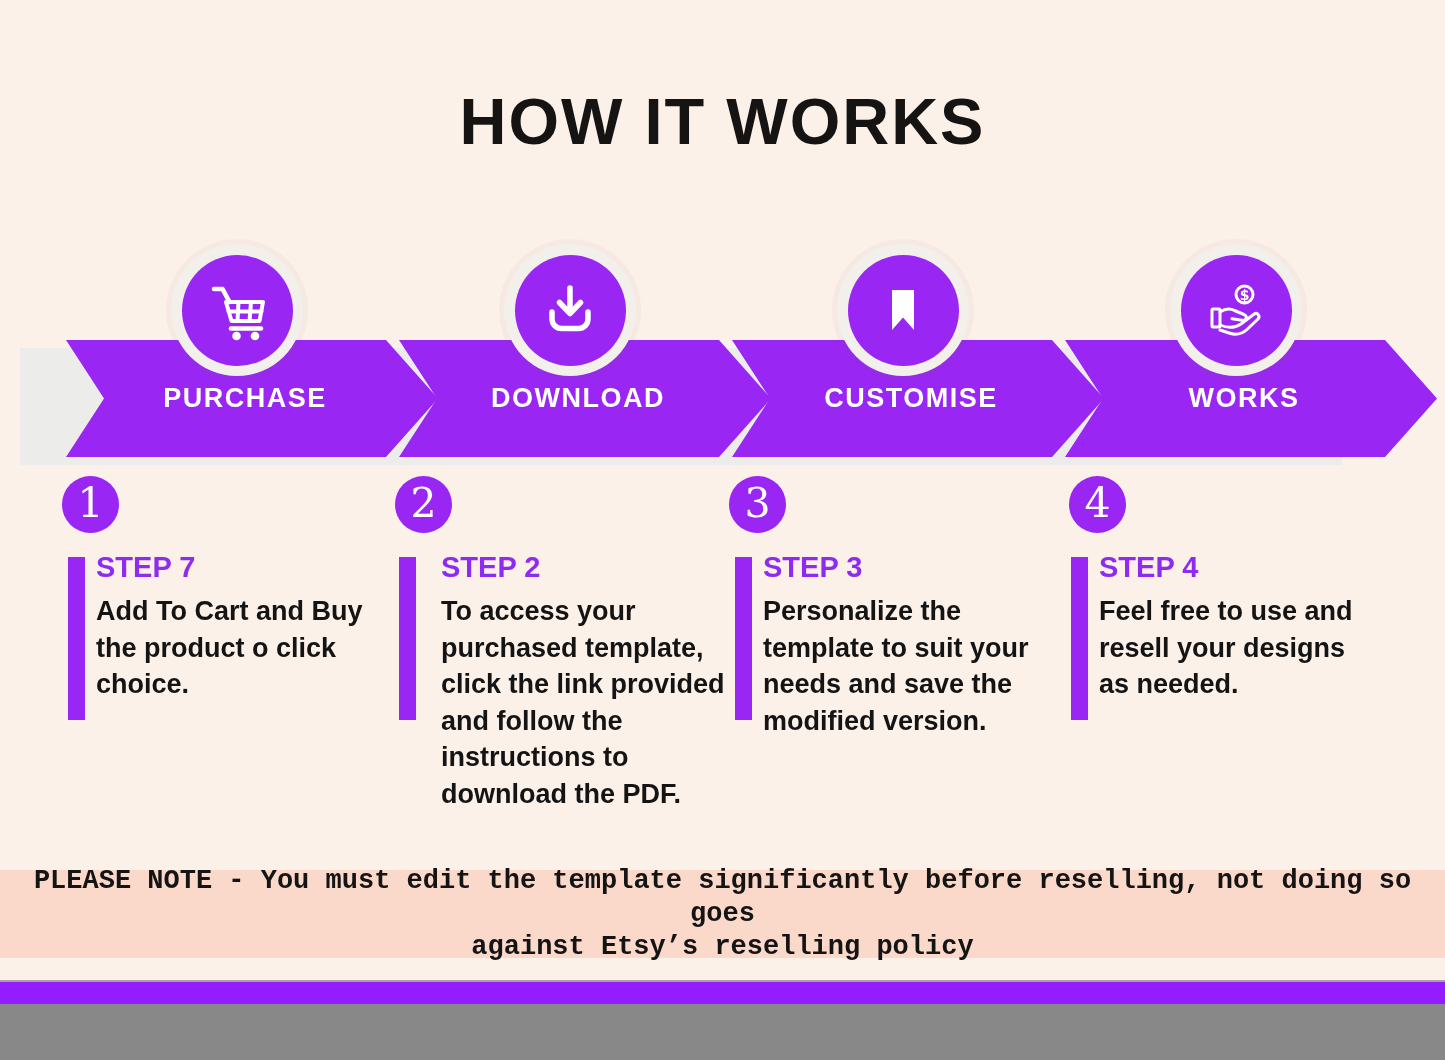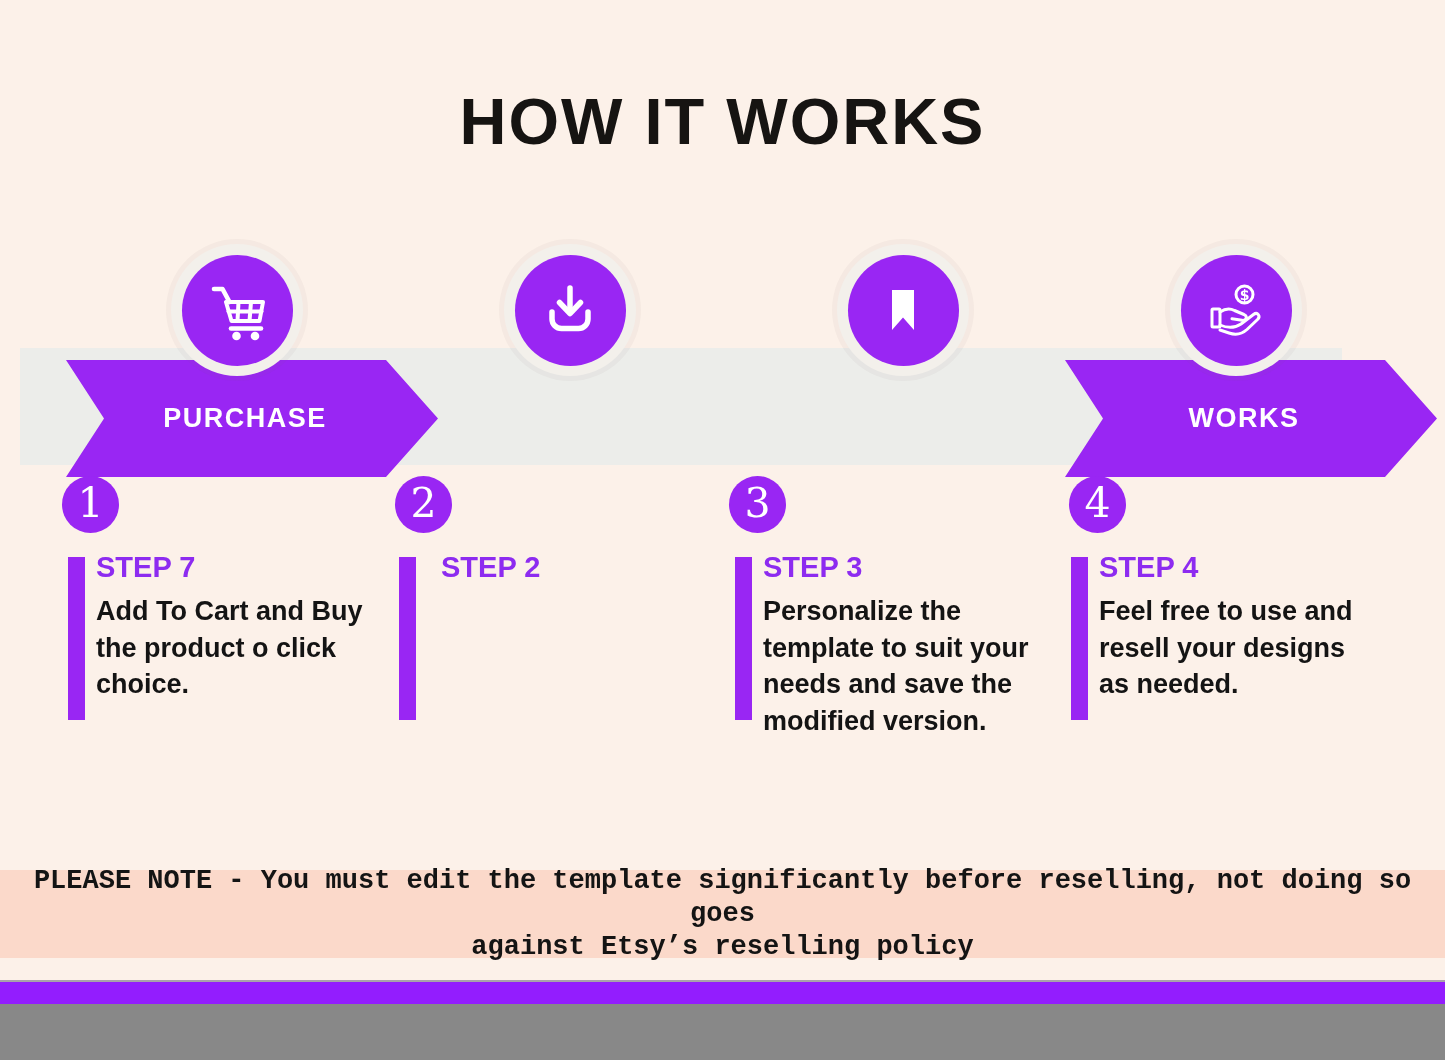--- a/index.html
+++ b/index.html
@@ -13,21 +13,21 @@
     position:absolute;top:84px;left:0;width:100%;
     text-align:center;font-size:65px;font-weight:700;letter-spacing:2px;
     color:#161412;
   }
   
   .gray-band{
     position:absolute;left:20px;top:348px;width:1322px;height:117px;
     background:#ECEDEA;
   }
   .arrow{
-    position:absolute;top:360px;width:372px;height:117px;
+    position:absolute;top:340px;width:372px;height:117px;
     background:#9926F3;
     clip-path:polygon(0% 0%, calc(100% - 52px) 0%, 100% 50%, calc(100% - 52px) 100%, 0% 100%, 38px 50%);
     display:flex;align-items:center;justify-content:center;
     padding-left:38px;padding-right:52px;box-sizing:border-box;
   }
   .arrow-label{
     color:#fff;font-size:27px;font-weight:700;letter-spacing:1.5px;
   }
   .arrow-1{left:66px;} .arrow-2{left:399px;} .arrow-3{left:732px;} .arrow-4{left:1065px;}
   
@@ -87,20 +87,26 @@
 <body>
 
 <div class="page">
 
   <div class="title">HOW IT WORKS</div>
 
   <div class="gray-band"></div>
 
   <div class="arrow arrow-1">
     <span class="arrow-label">PURCHASE</span>
+  </div>
+  <div class="arrow arrow-2">
+    <span class="arrow-label">DOWNLOAD</span>
+  </div>
+  <div class="arrow arrow-3">
+    <span class="arrow-label">CUSTOMISE</span>
   </div>
   <div class="arrow arrow-4">
     <span class="arrow-label">WORKS</span>
   </div>
 
   <div class="icon-ring ring-1">
     <div class="icon-circle">
       <svg viewBox="0 0 64 64" fill="none" stroke="#fff" stroke-width="4" stroke-linecap="round" stroke-linejoin="round">
         <path d="M9 11 h8.5 l7 13" stroke-width="4.6"></path>
         <path d="M21 24 L58 24 L54.5 43 L26.5 43 Z"></path>
@@ -152,20 +158,26 @@
   <div class="step-bar bar-4"></div>
 
   <div class="step-text text-1">
     <p class="step-heading">STEP 7</p>
     <p class="step-desc">Add To Cart and Buy
 the product o click
 choice.</p>
   </div>
   <div class="step-text text-2">
     <p class="step-heading">STEP 2</p>
+    <p class="step-desc">To access your
+purchased template,
+click the link provided
+and follow the
+instructions to
+download the PDF.</p>
   </div>
   <div class="step-text text-3">
     <p class="step-heading">STEP 3</p>
     <p class="step-desc">Personalize the
 template to suit your
 needs and save the
 modified version.</p>
   </div>
   <div class="step-text text-4">
     <p class="step-heading">STEP 4</p>

